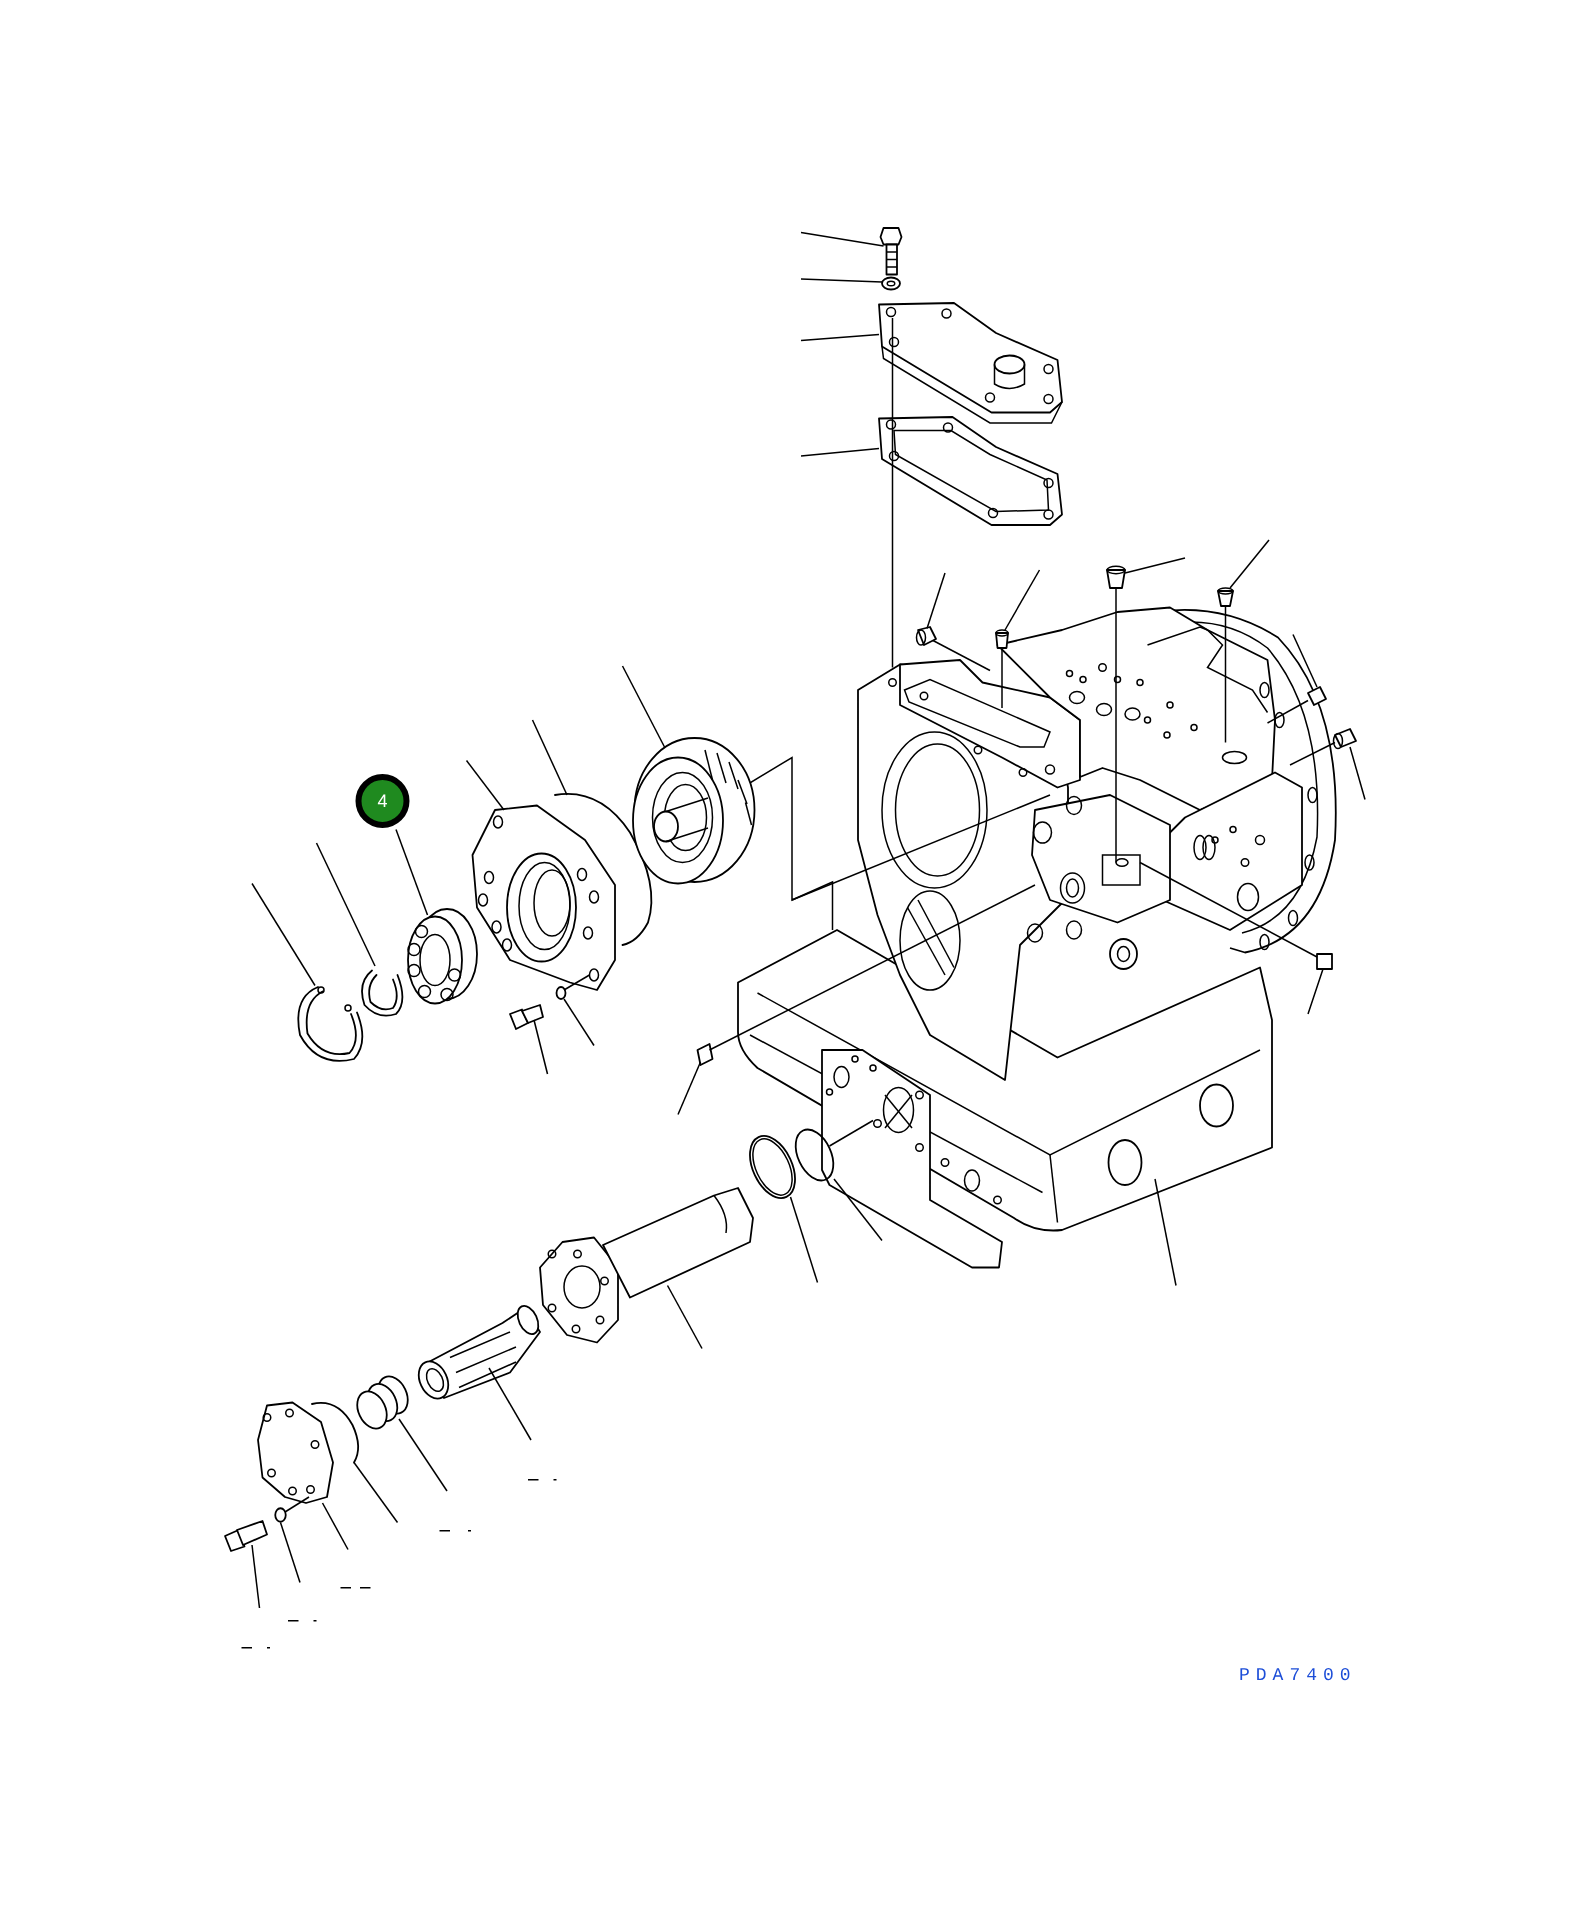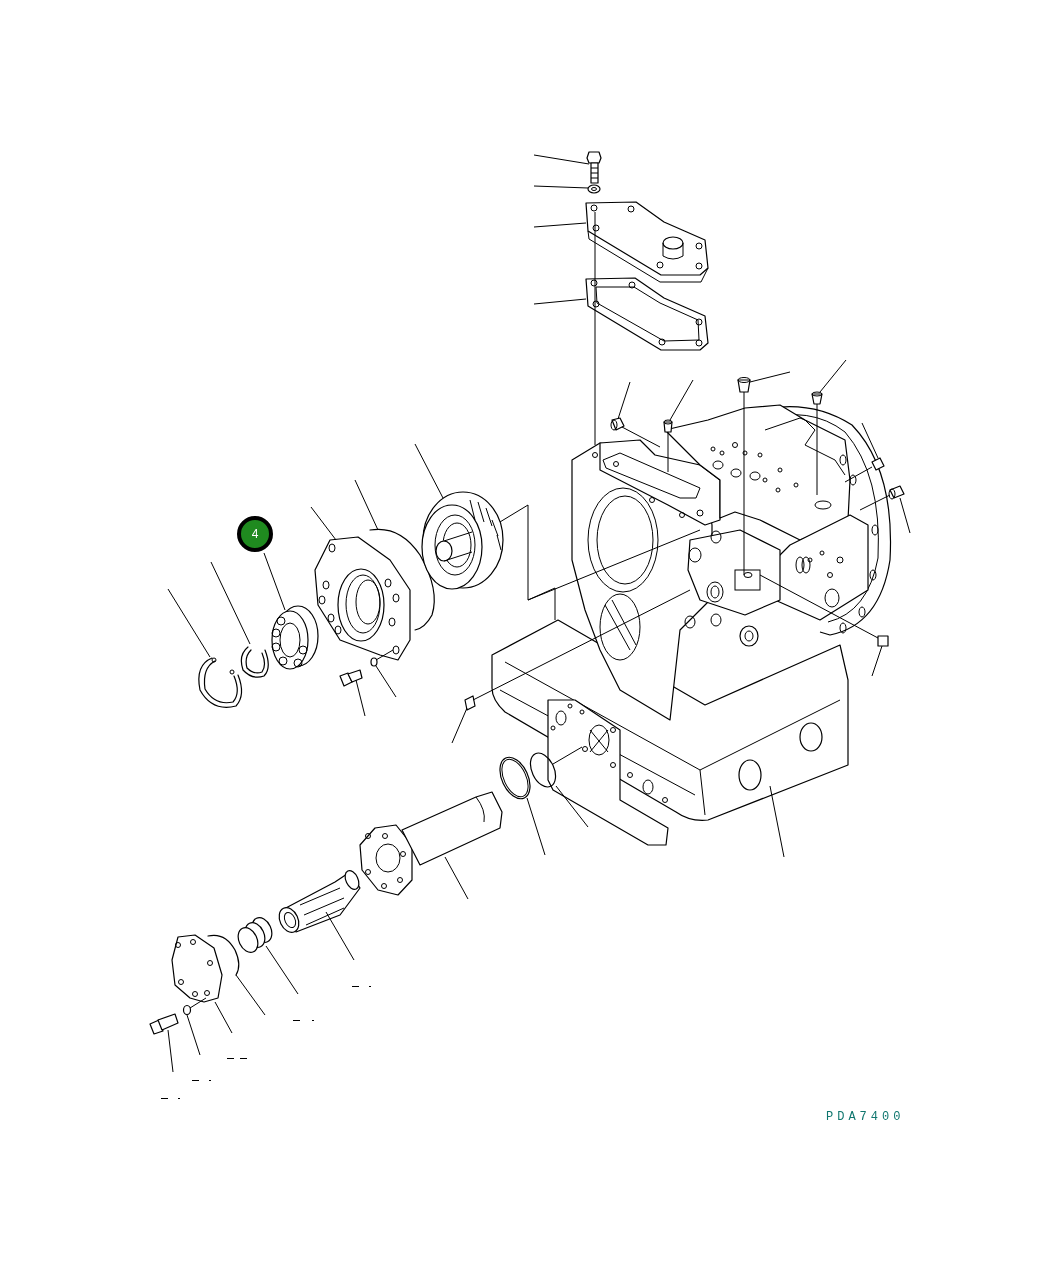--- a/index.html
+++ b/index.html
@@ -3,21 +3,21 @@
 <meta charset="utf-8">
 <style>
   html, body { margin:0; padding:0; background:#ffffff; }
   body { width:1061px; height:1272px; position:relative; overflow:hidden; font-family:"Liberation Sans", sans-serif; }
   #diagram { position:absolute; left:0; top:0; width:1061px; height:1272px; }
   .ln { fill:none; stroke:#000; stroke-width:1.2; stroke-linecap:round; stroke-linejoin:round; }
   .thin { fill:none; stroke:#000; stroke-width:1; }
   .lead { fill:none; stroke:#000; stroke-width:1; }
   .wf { fill:#fff; stroke:#000; stroke-width:1.2; stroke-linejoin:round; }
   .callout { position:absolute; width:36px; height:36px; border-radius:50%; background:#1f8a1f; border:4px solid #000; box-sizing:border-box; display:flex; align-items:center; justify-content:center; color:#fff; font-size:12px; cursor:pointer; }
-  .drawing-code { position:absolute; left:826px; top:1110px; font-family:"Liberation Mono", monospace; font-size:12px; letter-spacing:4px; color:#0f766e; }
+  .drawing-code { position:absolute; left:826px; top:1110px; font-family:"Liberation Mono", monospace; font-size:12px; letter-spacing:4px; color:#1d4ed8; }
   .dash { position:absolute; height:1px; background:#000; }
 </style>
 </head>
 <body>
 
 <svg id="diagram" viewBox="0 0 1061 1272" xmlns="http://www.w3.org/2000/svg">
 
   <g>
     <path class="wf" d="M589,152 L599,152 L601,158 L599,163 L589,163 L587,158 Z"></path>
     <rect class="wf" x="591" y="163" width="7" height="20"></rect>

